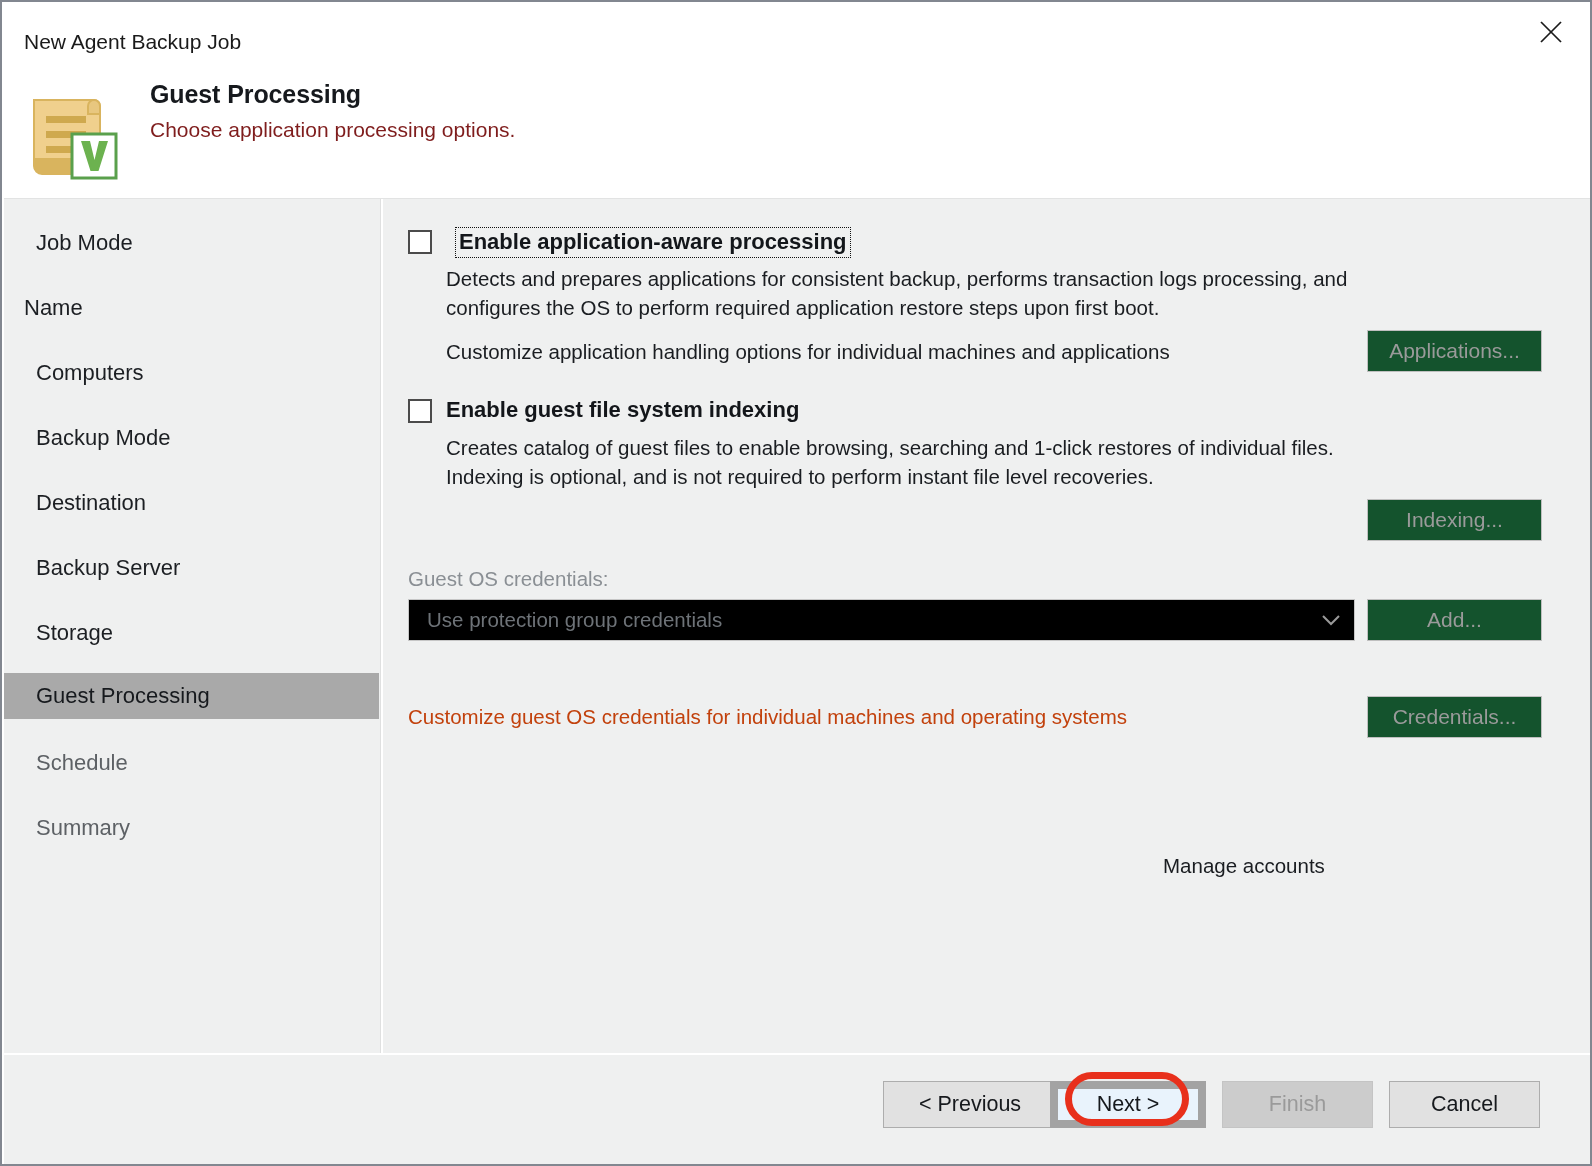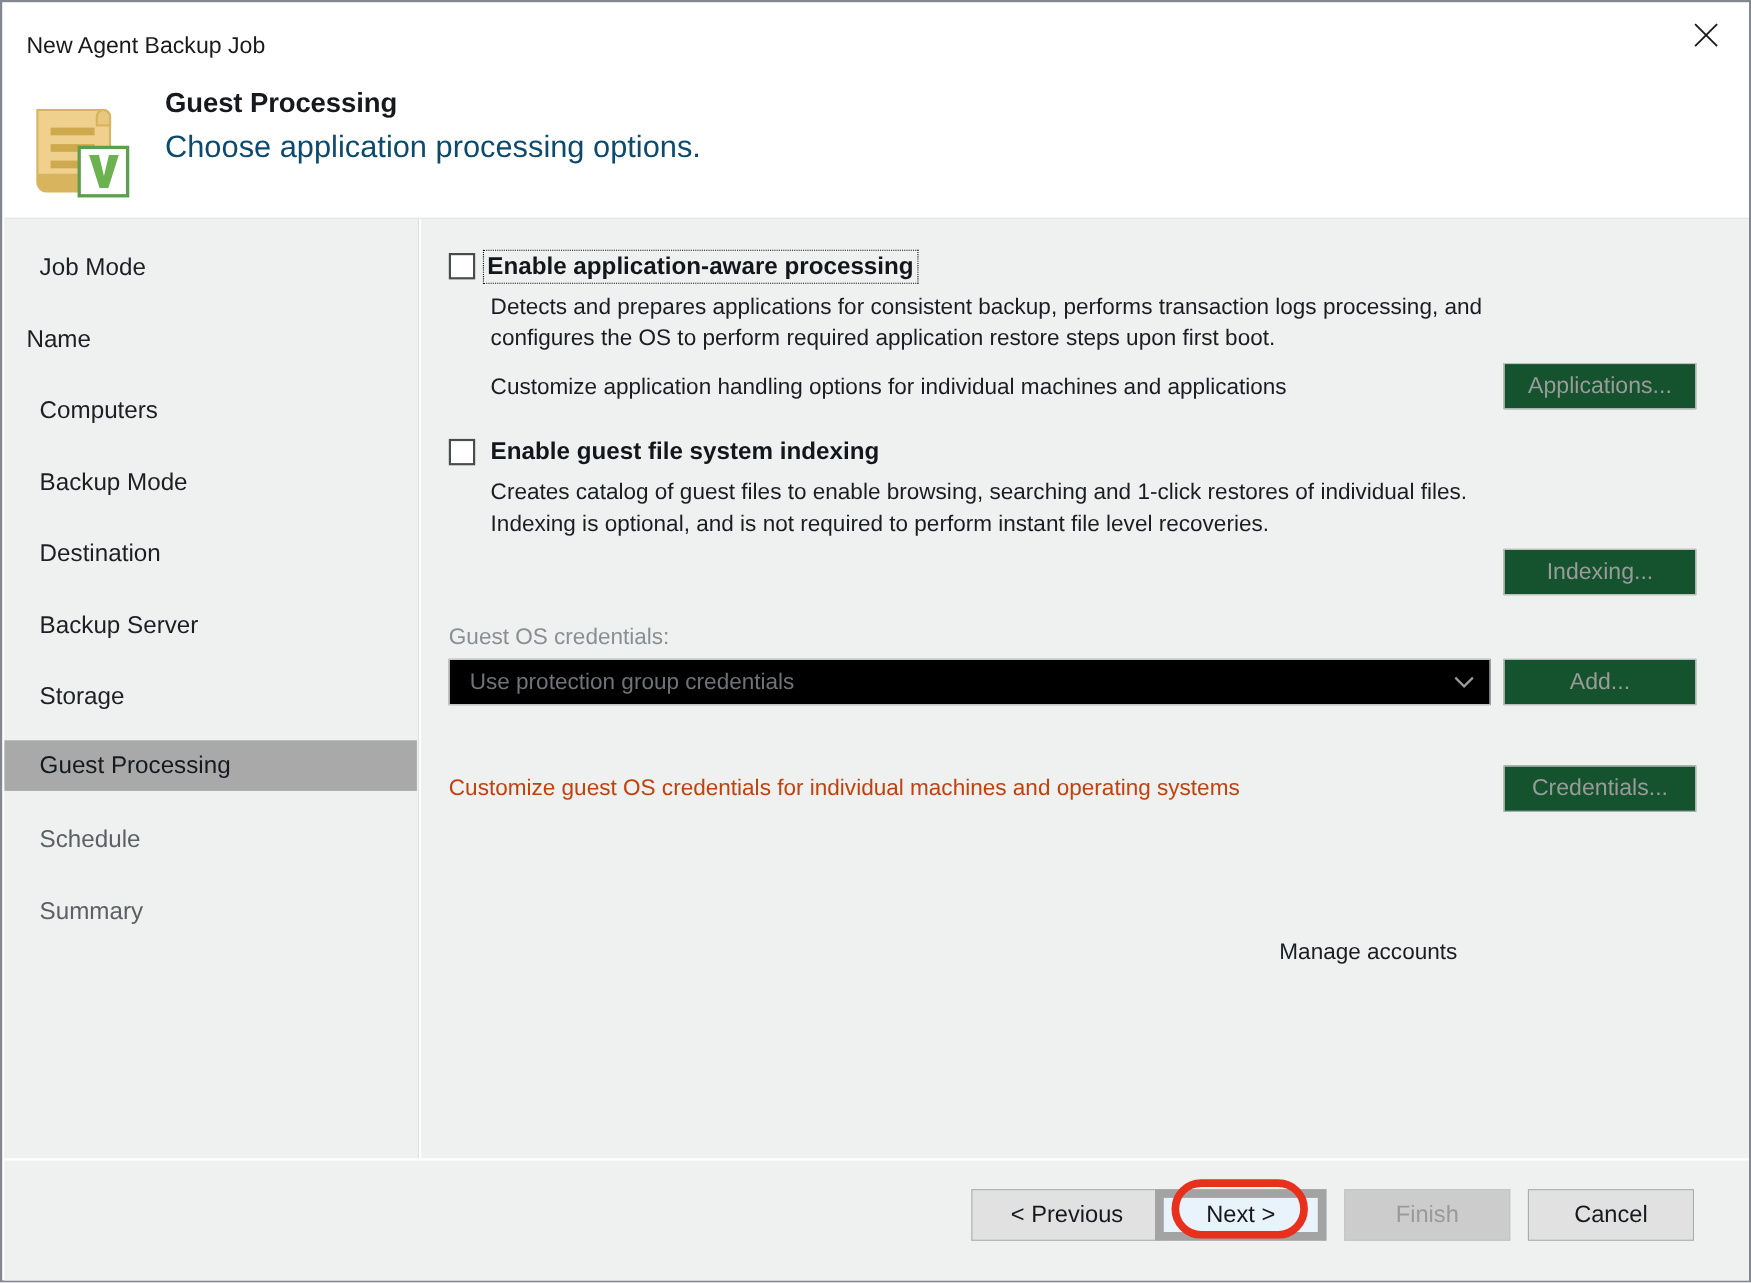--- a/index.html
+++ b/index.html
@@ -72,22 +72,22 @@
     top: 16px;
     font-size: 25px;
     font-weight: bold;
     color: #16191d;
     letter-spacing: -0.1px;
   }
   #header-subtitle {
     position: absolute;
     left: 146px;
     top: 54px;
-    font-size: 28px;
-    color: #0c4a6e;
+    font-size: 21px;
+    color: #7f1d1d;
   }
 
   
   #body {
     position: absolute;
     left: 2px;
     top: 196px;
     width: 1586px;
     height: 855px;
     background: #eff0f0;
@@ -350,21 +350,21 @@
         </div>
       <div class="nav-item dim" style="top:606px;">
           <span>Summary</span>
         </div>
     </div>
     <div id="sidebar-divider"></div>
 
     <div id="content">
 
       <div class="checkbox-box" style="left:25px; top:31px;"></div>
-      <div class="section-title focusring" style="left:56px; top:28px;">Enable application-aware processing</div>
+      <div class="section-title focusring" style="left:72px; top:28px;">Enable application-aware processing</div>
       <div class="desc" style="left:63px; top:65px;">Detects and prepares applications for consistent backup, performs transaction logs processing, and</div>
       <div class="desc" style="left:63px; top:94px;">configures the OS to perform required application restore steps upon first boot.</div>
       <div class="desc" style="left:63px; top:138px;">Customize application handling options for individual machines and applications</div>
       <div class="btn disabled" style="left:984px; top:131px; width:175px; height:42px;">Applications...</div>
 
       <div class="checkbox-box" style="left:25px; top:200px;"></div>
       <div class="section-title" style="left:63px; top:198px;">Enable guest file system indexing</div>
       <div class="desc" style="left:63px; top:234px;">Creates catalog of guest files to enable browsing, searching and 1-click restores of individual files.</div>
       <div class="desc" style="left:63px; top:263px;">Indexing is optional, and is not required to perform instant file level recoveries.</div>
       <div class="btn disabled" style="left:984px; top:300px; width:175px; height:42px;">Indexing...</div>

